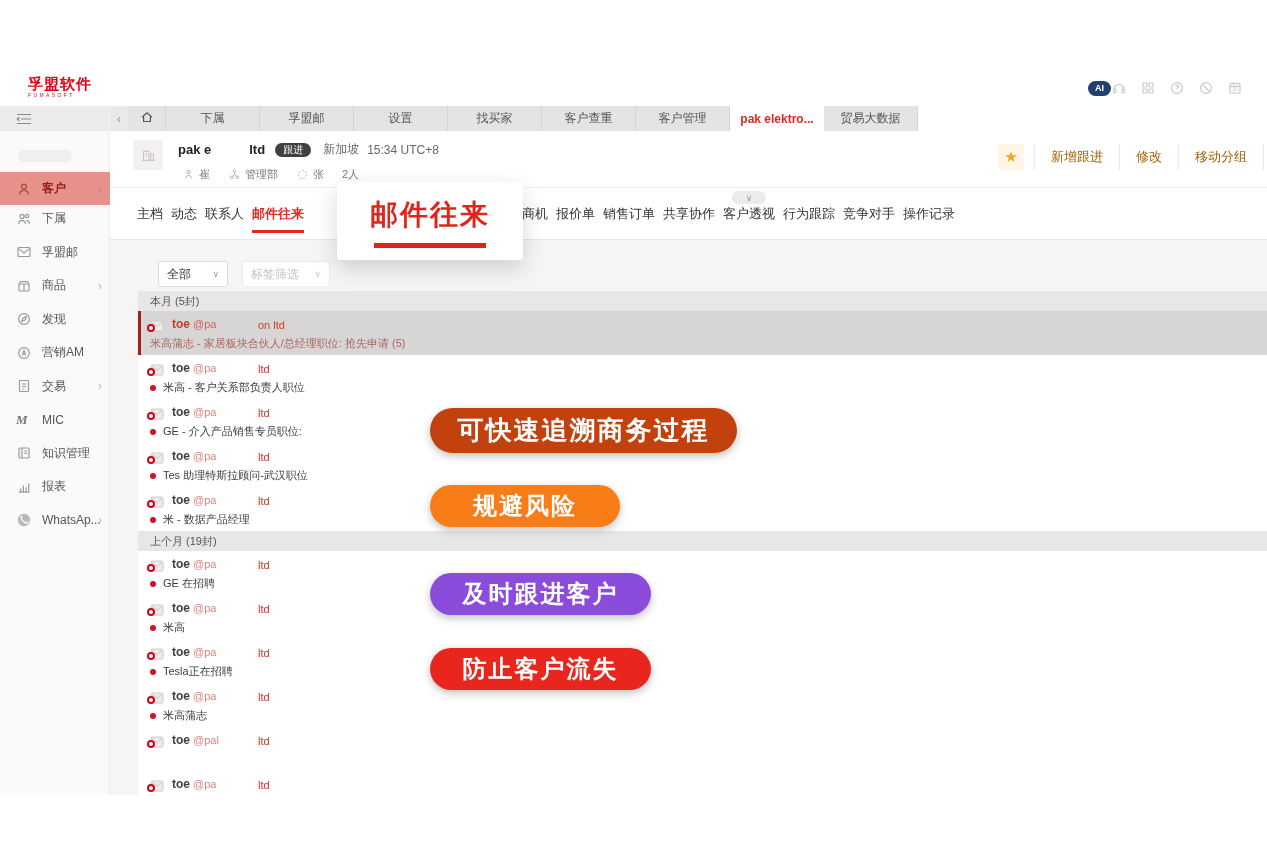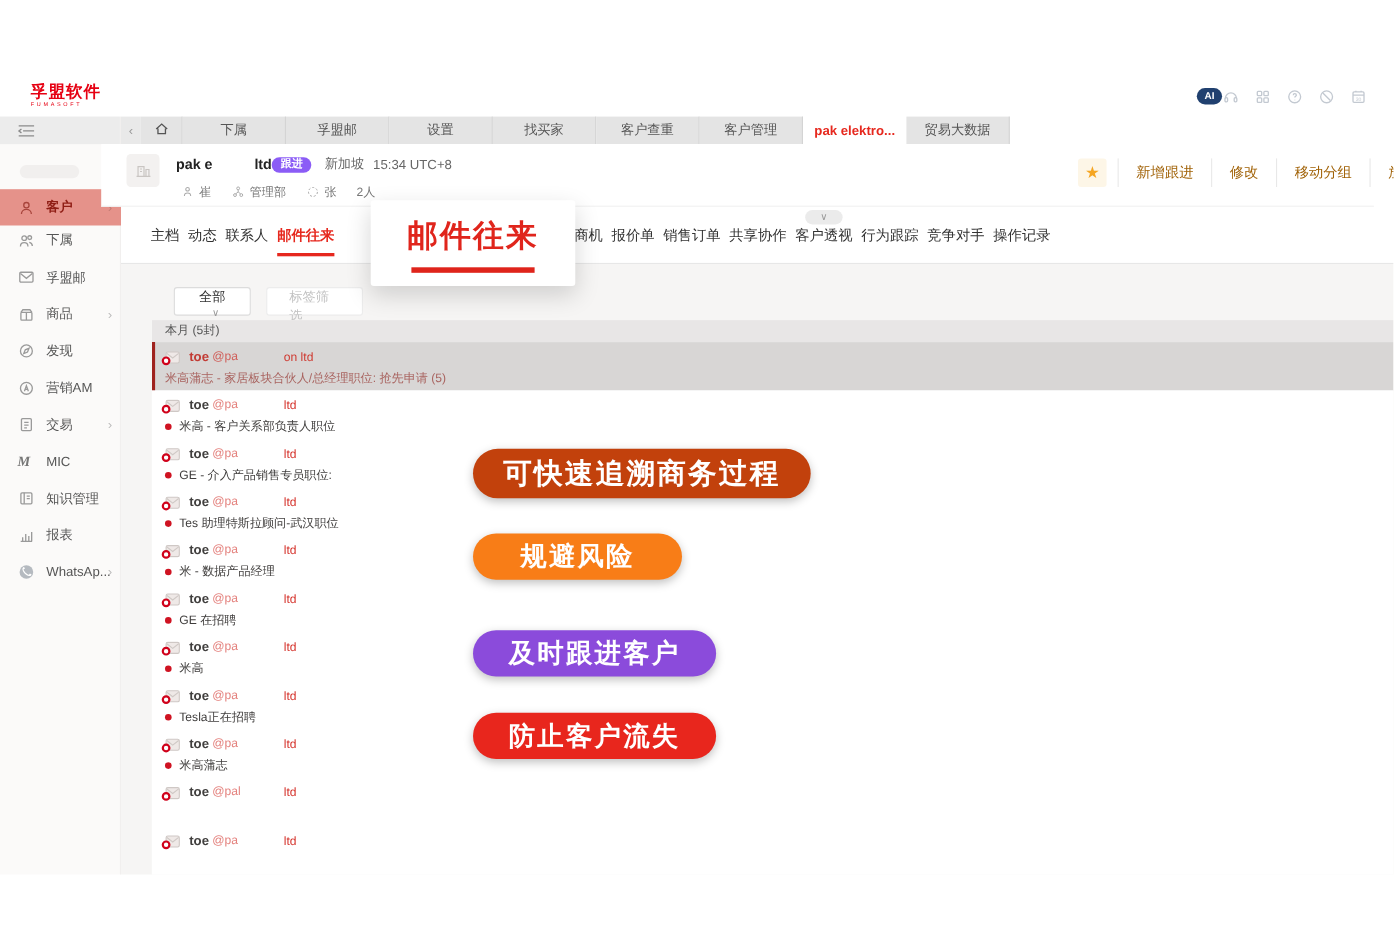--- a/index.html
+++ b/index.html
@@ -3,21 +3,21 @@
 <meta charset="utf-8">
 <style>
   html,body{margin:0;padding:0;background:#fff;}
   .canvas{position:relative;width:1267px;height:864px;background:#fff;overflow:hidden;
           font-family:"Liberation Sans","DejaVu Sans",sans-serif;}
   
   .logo{position:absolute;left:28px;top:76px;line-height:1;}
   .logo-main{color:#e60012;font-weight:bold;font-size:15px;letter-spacing:1px;}
   .logo-sub{color:#e60012;font-size:5px;letter-spacing:2.4px;margin-top:2px;}
   
-  .topbar{position:absolute;left:1088px;top:80px;display:flex;align-items:flex-start;}
+  .topbar{position:absolute;left:1088px;top:80px;display:flex;align-items:center;}
   .ai-pill{background:#20406f;color:#fff;font-size:9px;font-weight:bold;border-radius:9px;padding:3px 7px;line-height:1;}
   .t-icon{width:16px;height:16px;display:inline-block;color:#c3c9d1;}
   .t-icon svg{display:block;}
   
   .tabstrip{position:absolute;left:110px;top:106px;height:25px;display:flex;align-items:stretch;}
   .back-chip{width:18px;background:#e9e9e9;color:#999;font-size:12px;display:flex;align-items:center;justify-content:center;}
   .tabs-holder{display:flex;}
   .tab{min-width:94px;background:#e4e4e4;border-right:1px solid #d4d4d4;display:flex;align-items:center;justify-content:center;
        font-size:12px;color:#555;cursor:default;box-sizing:border-box;}
   .tab.home{min-width:38px;}
@@ -29,26 +29,26 @@
   .side-active{position:absolute;left:0;top:66px;width:110px;height:33px;background:#e5928a;display:flex;align-items:center;
                padding-left:16px;gap:10px;box-sizing:border-box;color:#8f1d14;font-size:12px;font-weight:bold;}
   .side-active .s-chev{position:absolute;right:8px;color:#c17a72;font-weight:normal;}
   .side-items{position:absolute;left:0;top:96px;width:110px;}
   .side-item{height:33.5px;display:flex;align-items:center;padding-left:16px;gap:10px;font-size:12px;color:#555;position:relative;}
   .s-icon{width:16px;height:16px;flex:0 0 16px;}
   .s-icon svg{display:block;}
   .s-chev{position:absolute;right:8px;color:#bbb;font-size:12px;}
   .mic-glyph{font-style:italic;font-weight:bold;color:#777;font-size:13px;font-family:"Liberation Serif",serif;}
   
-  .header{position:absolute;left:92px;top:131px;width:1157px;height:57px;background:#fff;border-bottom:1px solid #efefef;box-sizing:border-box;}
+  .header{position:absolute;left:110px;top:131px;width:1157px;height:57px;background:#fff;border-bottom:1px solid #efefef;box-sizing:border-box;}
   .avatar{position:absolute;left:23px;top:9px;width:30px;height:30px;border-radius:4px;background:#f3f1f0;display:flex;align-items:center;justify-content:center;}
   .company{position:absolute;left:68px;top:10px;display:flex;align-items:center;font-size:13px;color:#222;}
   .co-name{font-weight:bold;}
   .co-suffix{font-weight:bold;margin-left:38px;}
-  .status-badge{background:#8b5cf6;color:#fff;font-size:10px;border-radius:9px;padding:2px 8px;line-height:1;font-weight:bold;}
+  .status-badge{margin-left:10px;background:#404040;color:#fff;font-size:10px;border-radius:9px;padding:2px 8px;line-height:1;}
   .co-loc{margin-left:12px;color:#666;font-size:12px;font-weight:normal;}
   .co-time{margin-left:8px;color:#666;font-size:12px;font-weight:normal;}
   .meta-row{position:absolute;left:72px;top:36px;display:flex;align-items:center;gap:18px;font-size:11px;color:#777;}
   .meta-item{display:flex;align-items:center;gap:4px;}
   .m-icon{width:13px;height:13px;color:#aaa;}
   .m-icon svg{display:block;}
   .star-btn{position:absolute;left:888px;top:13px;width:26px;height:26px;background:#fdf6e7;border-radius:3px;
             display:flex;align-items:center;justify-content:center;color:#f5a623;font-size:15px;}
   .actions{position:absolute;left:924px;top:13px;display:flex;}
   .action-btn{line-height:26px;padding:0 16px;border-left:1px solid #e8e8e8;font-size:13px;color:#a16207;white-space:nowrap;}
@@ -56,21 +56,21 @@
   .subtabs{position:absolute;left:110px;top:188px;width:1157px;height:52px;background:#fff;border-bottom:1px solid #e7e7e7;box-sizing:border-box;}
   .subtab-row{position:absolute;left:27px;top:10px;display:flex;gap:8px;}
   .subtab{height:32px;line-height:32px;font-size:13px;color:#333;border-bottom:3px solid transparent;white-space:nowrap;}
   .subtab.active{color:#e6281e;font-weight:bold;border-bottom-color:#e6281e;}
   .subtab-spacer{width:142px;}
   .expander{position:absolute;left:622px;top:3px;width:34px;height:13px;background:#ebebeb;border-radius:7px;
             display:flex;align-items:center;justify-content:center;color:#999;font-size:9px;}
   
   .content{position:absolute;left:110px;top:240px;width:1157px;height:555px;background:#f6f5f4;}
   .filter-box{position:absolute;height:26px;background:#fff;border:1px solid #dcdcdc;border-radius:3px;box-sizing:border-box;
-              font-size:12px;display:flex;align-items:center;padding:0 20px;justify-content:space-between;flex-direction:column;}
+              font-size:12px;display:flex;align-items:center;padding:0 8px;justify-content:space-between;}
   .fb1{left:48px;top:21px;width:70px;color:#333;}
   .fb2{left:132px;top:21px;width:88px;color:#c2c2c2;border-color:#ececec;}
   .fb-chev{color:#999;font-size:9px;margin-left:6px;}
   .list{position:absolute;left:28px;top:51px;width:1129px;bottom:0;background:#fff;overflow:hidden;}
   .group-header{height:20px;line-height:20px;background:#e8e6e6;color:#555;font-size:11px;padding-left:12px;}
   .mail-row{height:44px;position:relative;background:#fff;}
   .mail-row.selected{background:#d8d6d5;box-shadow:inset 3px 0 0 #9f221e;}
   .m-line1{position:absolute;left:12px;top:6px;display:flex;align-items:center;}
   .mailico{position:relative;width:14px;height:12px;margin-right:6px;}
   .mbadge{position:absolute;left:-3px;bottom:-2px;width:8px;height:8px;border-radius:50%;border:2.5px solid #d0021b;background:#fff;box-sizing:border-box;}
@@ -426,20 +426,21 @@
               </svg><i class="mbadge"></i></span>
             <b class="m-from">toe</b>
             <span class="m-dom">@pa</span>
           </div>
           <span class="m-to">ltd</span>
           <div class="m-line2">
             <i class="mdot"></i>
             <span class="m-subj">米 - 数据产品经理</span>
           </div>
         </div>
+        <div class="group-header">上个月 (19封)</div>
         <div class="mail-row">
           <div class="m-line1">
             <span class="mailico"><svg width="14" height="12" viewBox="0 0 14 12">
                 <rect x="1" y="1" width="12" height="10" rx="1.5" fill="#efe9e7" stroke="#cfc8c5"></rect>
                 <path d="M1.6 2.2 7 6.4l5.4-4.2" stroke="#cfc8c5" fill="none"></path>
               </svg><i class="mbadge"></i></span>
             <b class="m-from">toe</b>
             <span class="m-dom">@pa</span>
           </div>
           <span class="m-to">ltd</span>

